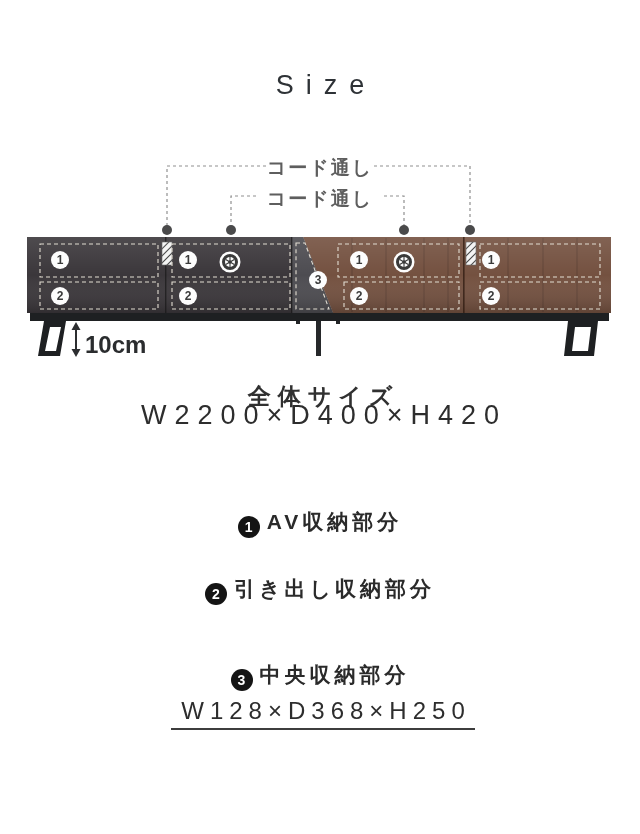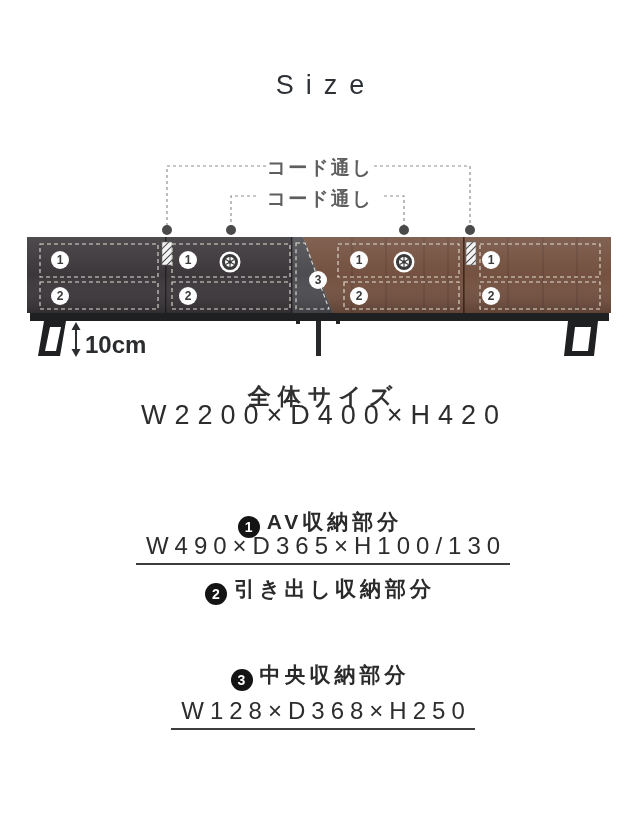--- a/index.html
+++ b/index.html
@@ -149,23 +149,20 @@
   <div class="fbadge" style="left:350px;top:287px">2</div>
   <div class="fbadge" style="left:482px;top:251px">1</div>
   <div class="fbadge" style="left:482px;top:287px">2</div>
 
   <div class="centered overall-label">全体サイズ</div>
   <div class="centered overall-dims">W2200×D400×H420</div>
 
   <div class="sec-head sec1h">
     <span class="nbadge">1</span><span>AV収納部分</span>
   </div>
-  <div class="dim sec1d">
-    <span class="u">W490×D365×H100/130</span>
-  </div>
 
   <div class="sec-head sec2h">
     <span class="nbadge">2</span><span>引き出し収納部分</span>
   </div>
 
   <div class="sec-head sec3h">
     <span class="nbadge">3</span><span>中央収納部分</span>
   </div>
   <div class="dim sec3d">
     <span class="u">W128×D368×H250</span>

